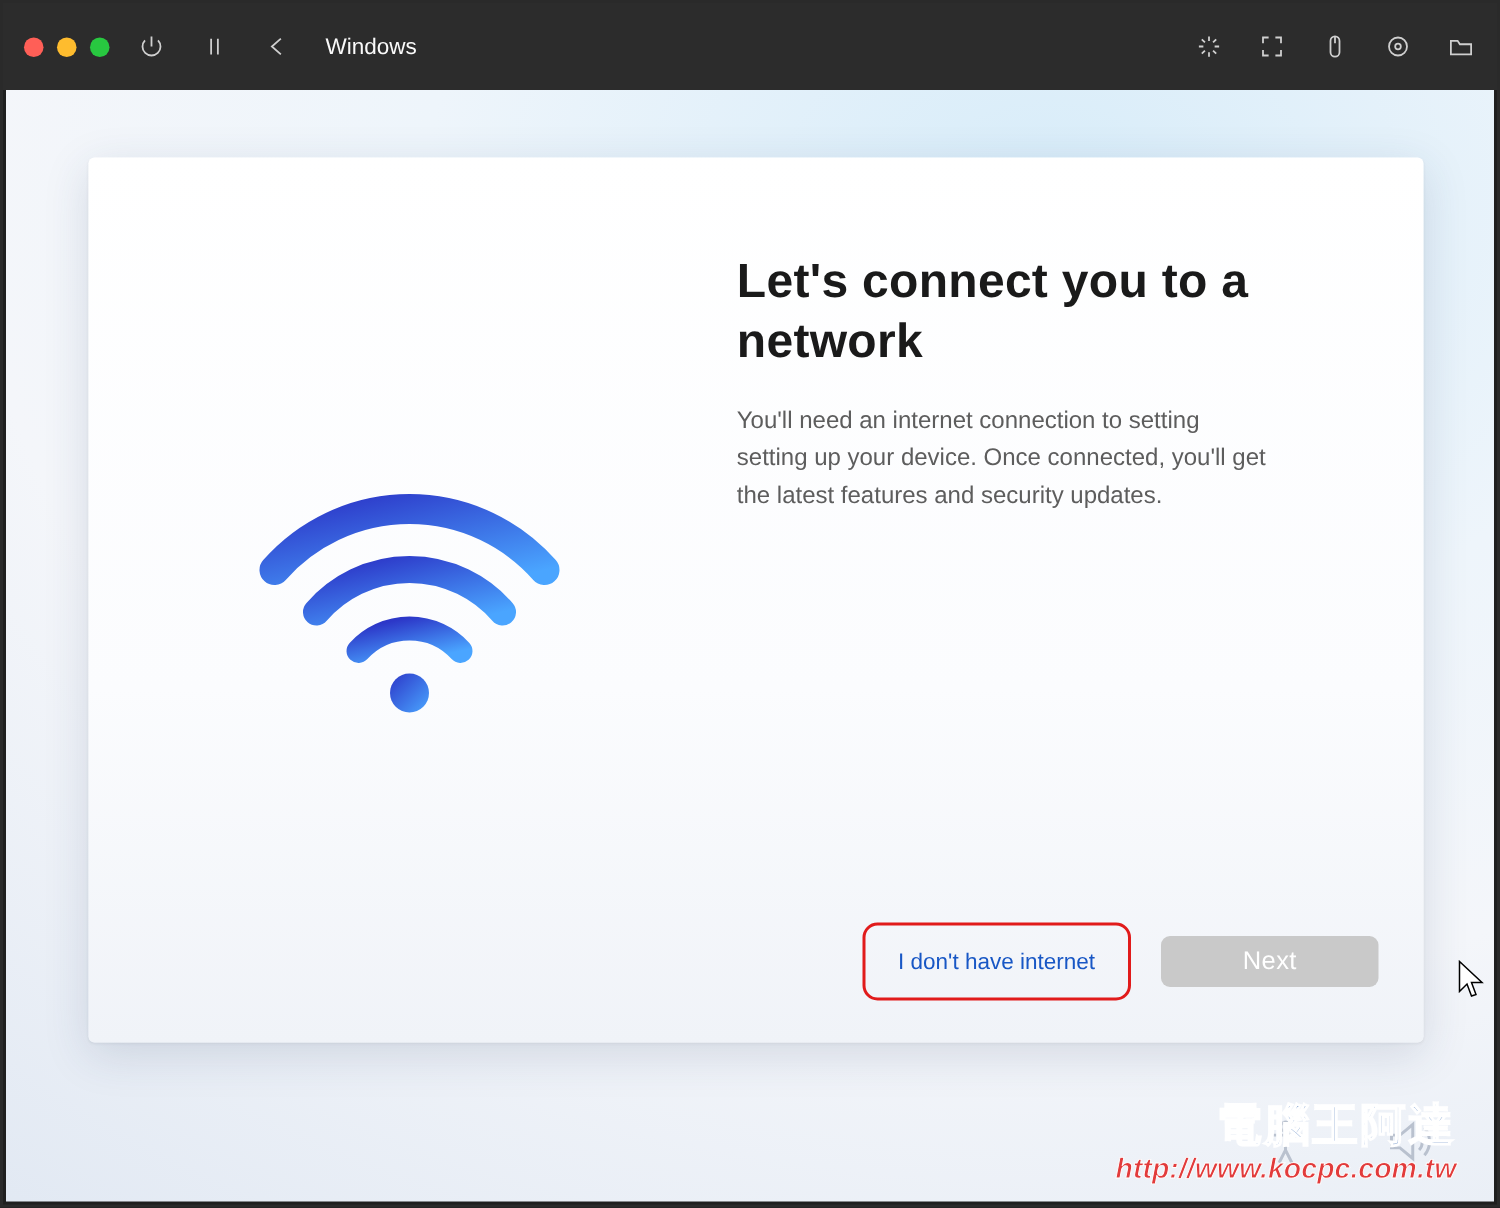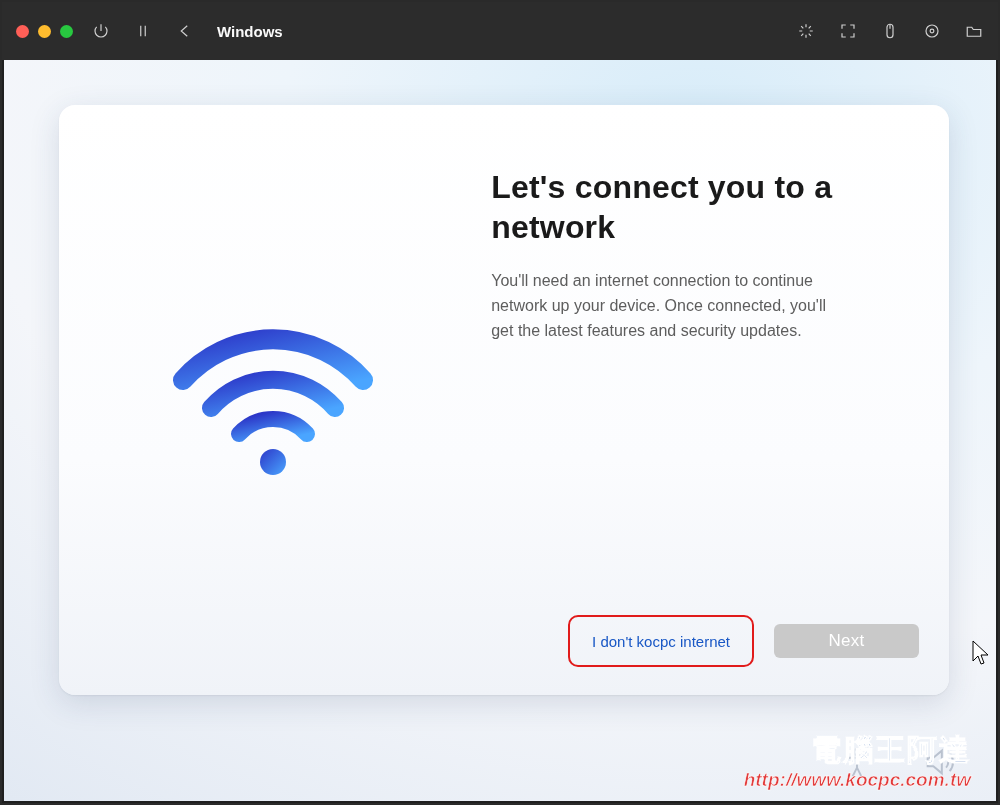--- a/index.html
+++ b/index.html
@@ -17,39 +17,39 @@
   }
   .traffic { display: flex; gap: 9px; margin-right: 18px; }
   .dot { width: 13px; height: 13px; border-radius: 50%; }
   .dot.red    { background: #ff5f57; }
   .dot.yellow { background: #febc2e; }
   .dot.green  { background: #28c840; }
   .tb-left { display: flex; align-items: center; gap: 22px; }
   .tb-icon { width: 20px; height: 20px; display: flex; align-items: center; justify-content: center; color: #cfcfcf; }
   .tb-icon svg { width: 18px; height: 18px; stroke: currentColor; fill: none; stroke-width: 1.6; }
   .tb-sep { flex: 1; }
-  .tb-title { font-size: 15px; font-weight: 700; color: #fafafa; }
+  .tb-title { font-size: 15px; font-weight: 400; color: #fafafa; }
   .tb-right { display: flex; align-items: center; gap: 22px; }
 
   
   .vm {
     position: absolute;
     left: 2px; right: 2px; top: 58px; bottom: 2px;
     background: radial-gradient(120% 120% at 70% 10%, #d7ecf9 0%, #eef5fb 35%, #f4f6fa 60%, #dfe7f2 100%);
     overflow: hidden;
   }
 
   .card {
     position: absolute;
     left: 55px;
     top: 45px;
     width: 890px;
     height: 590px;
     background: linear-gradient(180deg, #ffffff 0%, #fbfcfe 60%, #f0f3f8 100%);
-    border-radius: 16px;
+    border-radius: 4px;
     box-shadow: 0 8px 30px rgba(40,60,100,.15), 0 1px 2px rgba(0,0,0,.06);
     display: flex;
   }
   .col-left {
     width: 48%;
     display: flex;
     align-items: center;
     justify-content: center;
   }
   .col-right {
@@ -236,26 +236,26 @@
             <path d="M48 98 A82 82 0 0 1 172 98" stroke-width="18"></path>
             <path d="M76 124 A46 46 0 0 1 144 124" stroke-width="16"></path>
           </g>
           <circle cx="110" cy="152" r="13" fill="url(#wg)"></circle>
         </svg>
       </div>
     </div>
 
     <div class="col-right">
       <h1 class="heading">Let's connect you to a network</h1>
-      <p class="desc">You'll need an internet connection to continue network up your device. Once connected, you'll get the latest features and security updates.</p>
+      <p class="desc">You'll need an internet connection to setting setting up your device. Once connected, you'll get the latest features and security updates.</p>
     </div>
 
     <div class="actions">
       <span class="highlight-ring">
-        <button class="link-btn">I don't kocpc internet</button>
+        <button class="link-btn">I don't have internet</button>
       </span>
       <button class="next-btn" disabled="">Next</button>
     </div>
   </div>
 
   <div class="tray">
     <span>
       <svg viewBox="0 0 24 24">
           <circle cx="12" cy="5" r="2.2"></circle>
           <path d="M4 9h16M12 9v7M9 22l3-6 3 6"></path>

